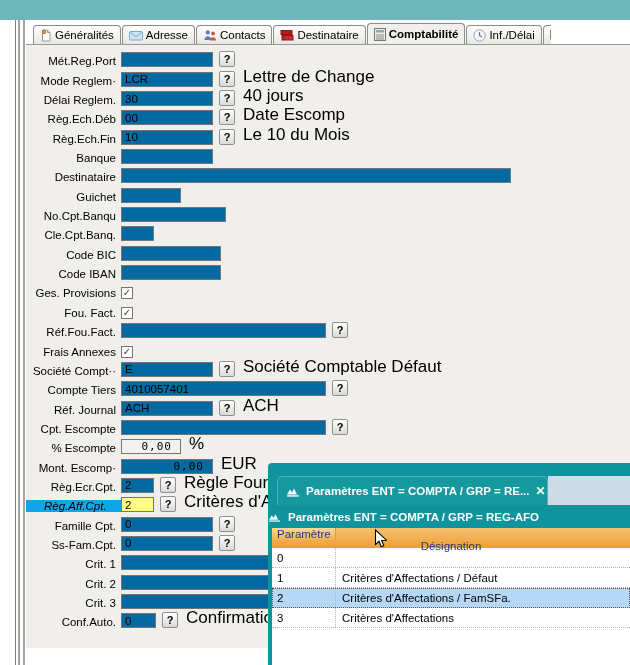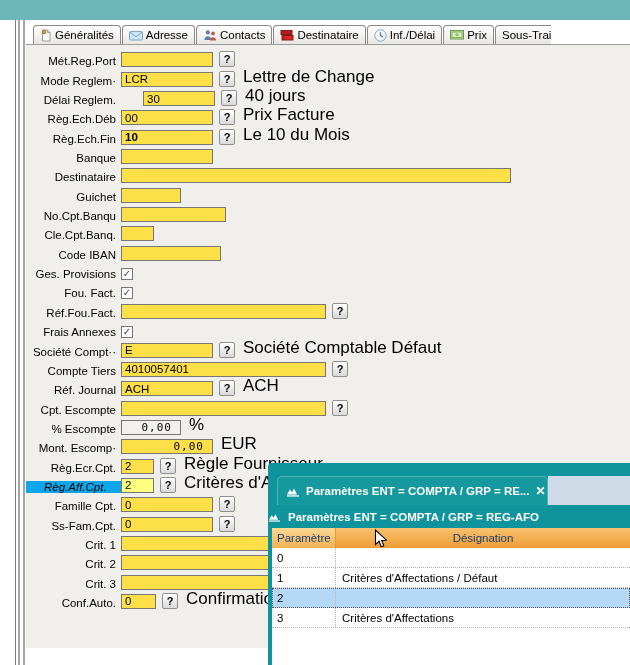--- a/index.html
+++ b/index.html
@@ -19,21 +19,21 @@
     background:linear-gradient(#ffffff,#e9e7e3); font-size:11.5px; color:#000; cursor:default; }
   .tab.active { font-weight:bold; height:21px; background:#f1efec; z-index:4; }
   .ticon { display:inline-flex; align-items:center; }
 
   .form-panel { position:absolute; top:44px; left:26px; width:604px; height:604px;
     background:#f1efec; border-top:1px solid #9a9a9a; }
   .rows { padding-top:3px; }
   .frow { height:19.35px; display:flex; align-items:flex-end; }
   .flabel { width:90px; text-align:right; margin-right:5px; font-size:11.5px; color:#000; white-space:nowrap; flex:none; }
   .flabel .hl { background:#0ea5e9; padding:0 18px;font-style:italic; }
-  input.fin { height:15px; border:1px solid #767676; background:#fde047; flex:none;
+  input.fin { height:15px; border:1px solid #767676; background:#0369a1; flex:none;
     font-family:"Liberation Sans",sans-serif; font-size:11.5px; color:#000; padding:0 3px; outline:none; }
   input.num { font-family:"DejaVu Sans Mono",monospace; text-align:right; padding-right:8px; letter-spacing:1px; font-size:11px; }
   input.greybg { background:#f3f1ee; }
   input.yellow { background:#ffff82; }
   .qbtn { width:16px; height:16px; margin-left:6px; flex:none; border:1px solid #8f8f8f; border-radius:2px;
     background:linear-gradient(#ffffff,#d9d9d9); font-size:11px; font-weight:bold; color:#000;
     display:flex; align-items:center; justify-content:center; cursor:default; }
   .fdesc { margin-left:8px; font-size:17px; color:#000; white-space:nowrap; }
   .cb { width:12px; height:12px; border:1px solid #767676; background:#fff; flex:none;
     display:flex; align-items:center; justify-content:center; font-size:10px; color:#3c3c3c; line-height:1; }
@@ -41,21 +41,21 @@
   .popup { position:absolute; left:268px; top:463px; width:362px; height:215px;
     background:#0f939c; z-index:10; border-radius:4px 0 0 0; }
   .pstrip { position:absolute; left:280px; top:13px; right:0; height:29px; background:#cfdbe6; }
   .ptab { position:absolute; left:9px; top:13px; width:271px; height:29px; background:#15999f;
     border-radius:5px 5px 0 0; border:1px solid rgba(255,255,255,0.25); border-bottom:none;
     display:flex; align-items:center; gap:6px; padding:0 8px; color:#fff; font-weight:bold; font-size:11.5px; white-space:nowrap; }
   .pclose { margin-left:auto; font-size:12px; font-weight:bold; color:#fff; cursor:default; }
   .ptitle2 { position:absolute; left:0; top:42px; width:100%; height:23px; display:flex; align-items:center; gap:7px;
     color:#fff; font-weight:bold; font-size:11.5px; white-space:nowrap; overflow:hidden; }
   .ptable { position:absolute; left:4px; top:65px; width:358px; bottom:4px; background:#fff; overflow:hidden; }
-  .phead { display:flex; height:20px; background:linear-gradient(#f8c271,#ee9d33); color:#1c3c74; font-size:11.5px; align-items:stretch; }
+  .phead { display:flex; height:20px; background:linear-gradient(#f8c271,#ee9d33); color:#1c3c74; font-size:11.5px; align-items:stretch;flex-direction:column; }
   .phcell1 { width:64px; padding-left:5px; display:flex; align-items:center; border-right:1px solid #de9b42;
     background:linear-gradient(#fbd894,#f2b254); }
   .phcell2 { flex:1; display:flex; align-items:center; justify-content:center; }
   .trow { display:flex; height:20px; font-size:11.5px; color:#000; align-items:stretch; border-bottom:1px dotted #b5b5b5; background:#fff; }
   .trow .c1 { width:64px; padding-left:5px; border-right:1px dotted #b5b5b5; display:flex; align-items:center; }
   .trow .c2 { flex:1; padding-left:6px; display:flex; align-items:center; }
   .trow.selected { background:#b5d8f7; outline:1px dotted #555; outline-offset:-1px; }
 
   .cursor { position:absolute; left:374px; top:529px; z-index:20; }
 </style>
@@ -100,20 +100,32 @@
     <div class="tab">
       <span class="ticon">
         <svg width="14" height="12" viewBox="0 0 14 12">
           <rect x="1" y="1.5" width="11" height="4" fill="#b91c1c" stroke="#7f1d1d"></rect>
           <rect x="2" y="6.5" width="11" height="4.5" fill="#dc2626" stroke="#7f1d1d"></rect>
           <line x1="4" y1="6.5" x2="4" y2="11" stroke="#7f1d1d"></line>
         </svg>
       </span>
       <span>Destinataire</span>
     </div>
+    <div class="tab active">
+      <span class="ticon">
+        <svg width="12" height="13" viewBox="0 0 12 13">
+          <rect x="0.5" y="0.5" width="11" height="12" fill="#ececec" stroke="#777"></rect>
+          <rect x="2" y="2" width="8" height="2.5" fill="#9aa4ad"></rect>
+          <line x1="2" y1="7" x2="10" y2="7" stroke="#888"></line>
+          <line x1="2" y1="9" x2="10" y2="9" stroke="#888"></line>
+          <line x1="2" y1="11" x2="10" y2="11" stroke="#888"></line>
+        </svg>
+      </span>
+      <span>Comptabilité</span>
+    </div>
     <div class="tab">
       <span class="ticon">
         <svg width="13" height="13" viewBox="0 0 13 13">
           <circle cx="6.5" cy="6.5" r="5.7" fill="#f3f6f9" stroke="#8ea3b5"></circle>
           <path d="M6.5 3.2v3.3L9 8" fill="none" stroke="#5d7186" stroke-width="1.2"></path>
         </svg>
       </span>
       <span>Inf./Délai</span>
     </div>
     <div class="tab">
@@ -139,33 +151,33 @@
         <div class="qbtn">?</div>
       </div>
       <div class="frow">
         <div class="flabel">Mode Reglem·</div>
         <input class="fin" type="text" value="LCR" style="width: 92px;">
         <div class="qbtn">?</div>
         <span class="fdesc">Lettre de Change</span>
       </div>
       <div class="frow">
         <div class="flabel">Délai Reglem.</div>
-        <input class="fin" type="text" value="30" style="width: 72px; margin-left: 22px;">
+        <input class="fin" type="text" value="30" style="width: 92px;">
         <div class="qbtn">?</div>
         <span class="fdesc">40 jours</span>
       </div>
       <div class="frow">
         <div class="flabel">Règ.Ech.Déb</div>
         <input class="fin" type="text" value="00" style="width: 92px;">
         <div class="qbtn">?</div>
-        <span class="fdesc">Prix Facture</span>
+        <span class="fdesc">Date Escomp</span>
       </div>
       <div class="frow">
         <div class="flabel">Règ.Ech.Fin</div>
-        <input class="fin" type="text" value="10" style="width: 92px; font-weight: bold;">
+        <input class="fin" type="text" value="10" style="width: 92px;">
         <div class="qbtn">?</div>
         <span class="fdesc">Le 10 du Mois</span>
       </div>
       <div class="frow">
         <div class="flabel">Banque</div>
         <input class="fin" type="text" style="width: 92px;">
       </div>
       <div class="frow">
         <div class="flabel">Destinataire</div>
         <input class="fin" type="text" style="width: 390px;">
@@ -174,20 +186,24 @@
         <div class="flabel">Guichet</div>
         <input class="fin" type="text" style="width: 60px;">
       </div>
       <div class="frow">
         <div class="flabel">No.Cpt.Banqu</div>
         <input class="fin" type="text" style="width: 105px;">
       </div>
       <div class="frow">
         <div class="flabel">Cle.Cpt.Banq.</div>
         <input class="fin" type="text" style="width: 33px;">
+      </div>
+      <div class="frow">
+        <div class="flabel">Code BIC</div>
+        <input class="fin" type="text" style="width: 100px;">
       </div>
       <div class="frow">
         <div class="flabel">Code IBAN</div>
         <input class="fin" type="text" style="width: 100px;">
       </div>
       <div class="frow">
         <div class="flabel">Ges. Provisions</div>
         <div class="cb">✓</div>
       </div>
       <div class="frow">
@@ -307,20 +323,21 @@
     <div id="ptable-rows">
         <div class="trow">
           <div class="c1">0</div>
         </div>
         <div class="trow">
           <div class="c1">1</div>
           <div class="c2">Critères d'Affectations / Défaut</div>
         </div>
         <div class="trow selected">
           <div class="c1">2</div>
+          <div class="c2">Critères d'Affectations / FamSFa.</div>
         </div>
         <div class="trow">
           <div class="c1">3</div>
           <div class="c2">Critères d'Affectations</div>
         </div>
       </div>
   </div>
 </div>
 
 <div class="cursor">

